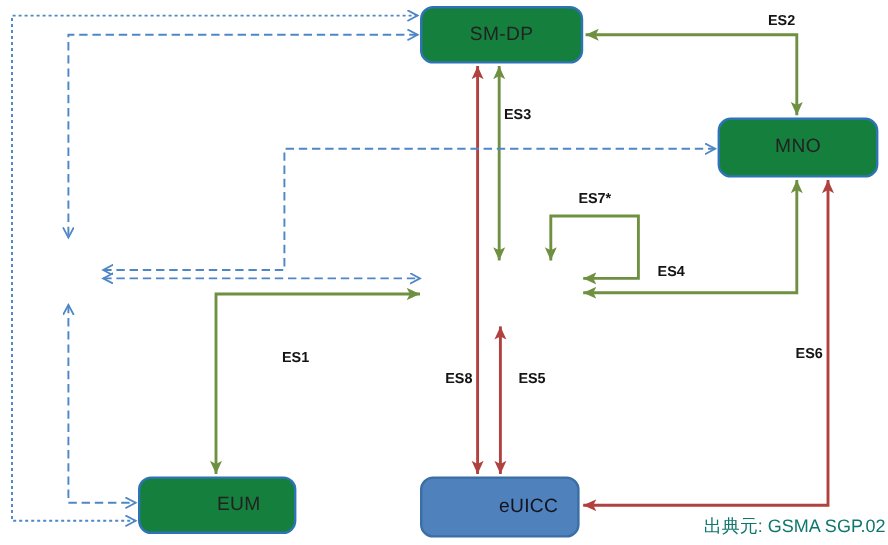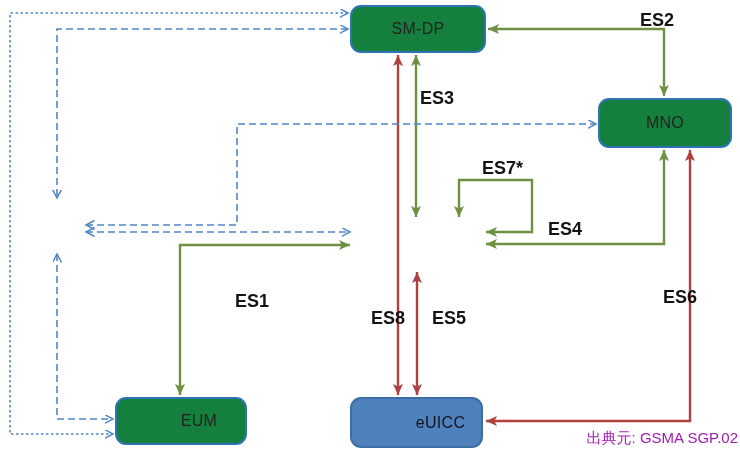--- a/index.html
+++ b/index.html
@@ -9,26 +9,26 @@
   }
   .box{
     position:absolute;box-sizing:border-box;z-index:1;
     border:2.4px solid #2e74b5;border-radius:11px;background:#15803d;
     display:flex;align-items:center;justify-content:center;
     font-size:16px;color:#222222;letter-spacing:.3px;
   }
   .box.filled{background:#4f81bd;border-color:#3a6ea5;color:#13131f;padding-left:48px;}
   #arrows{position:absolute;left:0;top:0;z-index:2;}
   .edge-label{
-    position:absolute;z-index:3;font-size:18px;font-weight:bold;color:#141414;
+    position:absolute;z-index:3;font-size:12px;font-weight:bold;color:#141414;
     white-space:nowrap;
   }
   .caption{
     position:absolute;z-index:3;left:560px;top:429px;width:178px;
-    text-align:right;font-size:15px;color:#a21caf;white-space:nowrap;
+    text-align:right;font-size:15px;color:#0f766e;white-space:nowrap;
   }
 </style>
 </head>
 <body>
 
 <div id="stage">
 
   <div class="box" style="left:350px;top:5px;width:136px;height:48px;">
     <span>SM-DP</span>
   </div>

